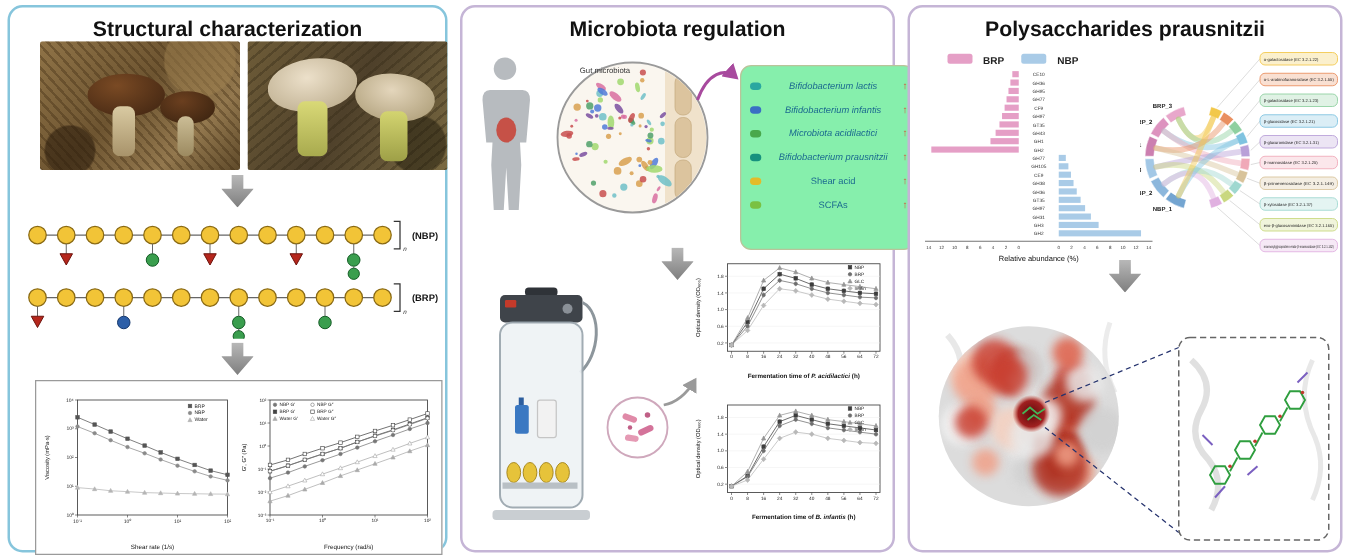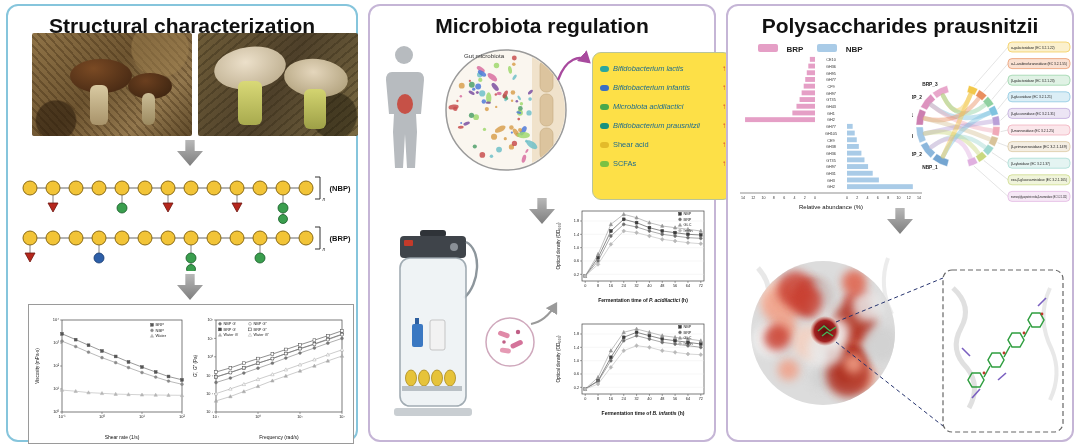--- a/index.html
+++ b/index.html
@@ -1,42 +1,42 @@
 <!DOCTYPE html>
 <html><head>
 <meta charset="utf-8">
 <style>
   html,body{margin:0;padding:0;background:#fff;font-family:"Liberation Sans",sans-serif;}
   #stage{position:relative;width:1080px;height:447px;background:#fff;overflow:hidden;}
   .panel{position:absolute;background:#fff;border-radius:12px;box-sizing:border-box;}
   .p1{left:6px;top:4px;width:352px;height:438px;border:2px solid #86c5dc;}
   .p2{left:368px;top:4px;width:348px;height:438px;border:2px solid #c5b5d6;}
   .p3{left:726px;top:4px;width:348px;height:438px;border:2px solid #c5b5d6;}
-  .p-title{position:absolute;left:0;width:100%;top:8px;text-align:center;font-weight:bold;font-size:21px;color:#111;}
+  .p-title{position:absolute;left:0;width:100%;top:8px;text-align:center;font-weight:bold;font-size:17px;color:#111;}
   .abs{position:absolute;}
   .down-arrow{position:absolute;width:26px;height:26px;background:linear-gradient(#b8b8b8,#7e7e7e);
     clip-path:polygon(32% 0,68% 0,68% 42%,100% 42%,50% 100%,0 42%,32% 42%);}
   
   .photo{position:absolute;top:27px;height:103px;overflow:hidden;border-radius:2px;}
   .photo1{left:24px;width:160px;background:
      radial-gradient(circle at 15% 85%, rgba(40,25,10,.55) 0 12%, transparent 13%),
      radial-gradient(circle at 80% 15%, rgba(160,130,80,.5) 0 18%, transparent 19%),
      repeating-linear-gradient(48deg, rgba(60,40,15,.35) 0 2px, transparent 2px 6px),
      linear-gradient(135deg,#8f7347,#6e5531 45%,#93784e 75%,#5f4a2a);}
   .photo2{left:190px;width:160px;background:
      radial-gradient(circle at 85% 80%, rgba(30,25,10,.5) 0 14%, transparent 15%),
      repeating-linear-gradient(-40deg, rgba(50,40,20,.35) 0 2px, transparent 2px 7px),
      linear-gradient(120deg,#6e5c38,#4e402a 50%,#7a6a42);}
   .cap{position:absolute;border-radius:50%;}
   .stem{position:absolute;border-radius:6px;}
   
   .rheo-box{position:absolute;left:20px;top:298px;width:324px;height:138px;border:1px solid #9a9a9a;background:#fff;}
   
-  .fx-box{position:absolute;left:592px;top:52px;width:140px;height:148px;background:#fde047;
-     border:1px solid #b9c49a;border-radius:9px;padding:6px 5px 4px 7px;box-sizing:border-box;}
+  .fx-box{position:absolute;left:592px;top:52px;width:140px;height:148px;background:#86efac;
+     border:1px solid #b9c49a;border-radius:9px;padding:6px 5px 4px 7px;box-sizing:border-box;text-align:center;}
   .fx-row{display:flex;align-items:center;height:19px;}
   .fx-ico{width:9px;height:6px;border-radius:4px;margin-right:4px;flex:0 0 auto;}
   .fx-label{font-size:5.6pt;color:#1b6a8f;white-space:nowrap;flex:1 1 auto;}
   .fx-label.it{font-style:italic;}
   .fx-arrow{font-size:8px;font-weight:bold;margin-left:2px;}
   .fx-arrow.up{color:#d9442b;}
   .fx-arrow.down{color:#2a6fb0;}
   
   .leg3{position:absolute;left:758px;top:38px;display:flex;align-items:center;gap:14px;}
   .leg3 .sw{width:20px;height:8px;border-radius:2px;display:inline-block;margin-right:4px;}

